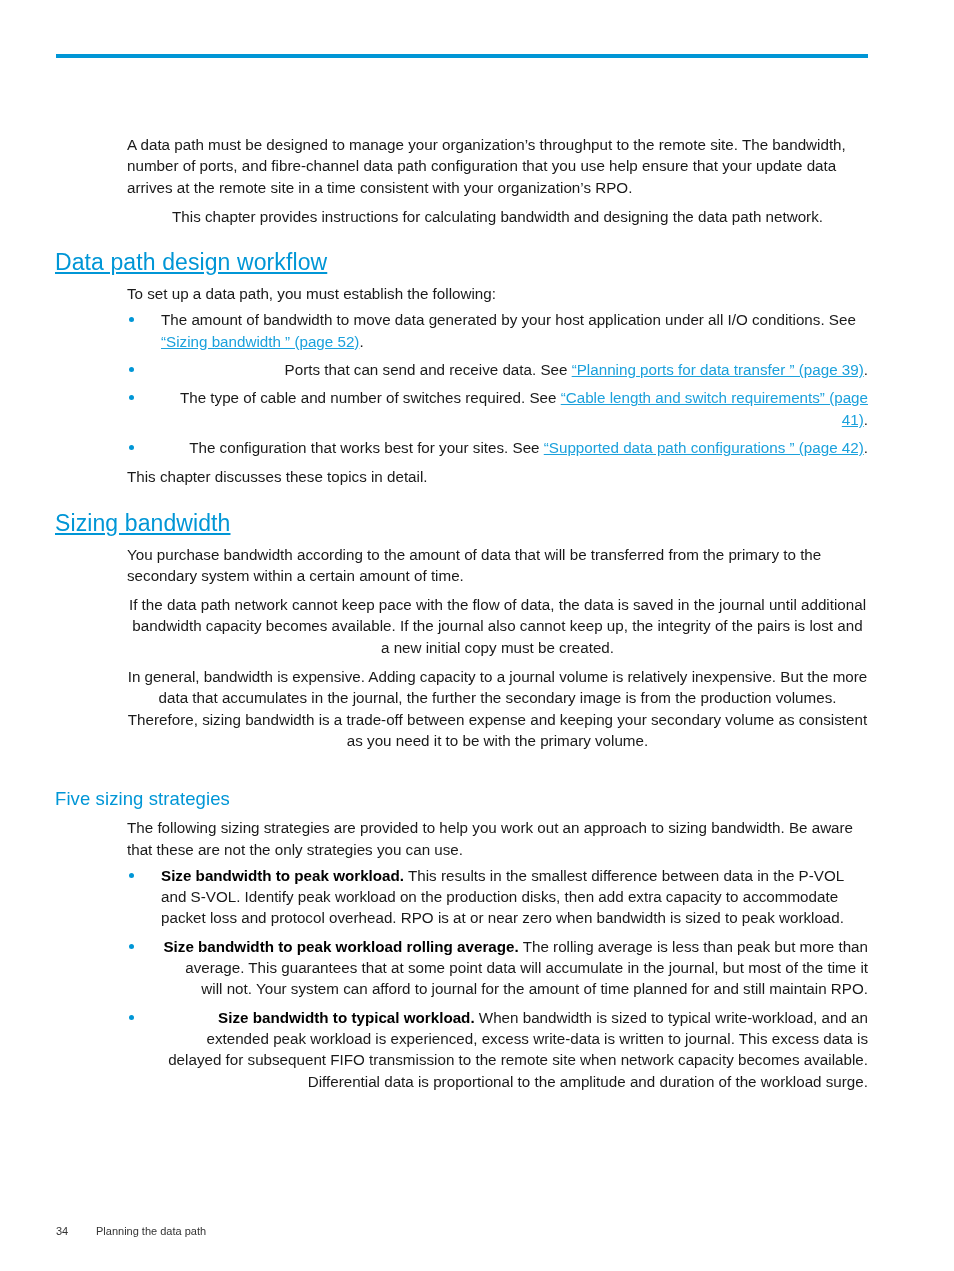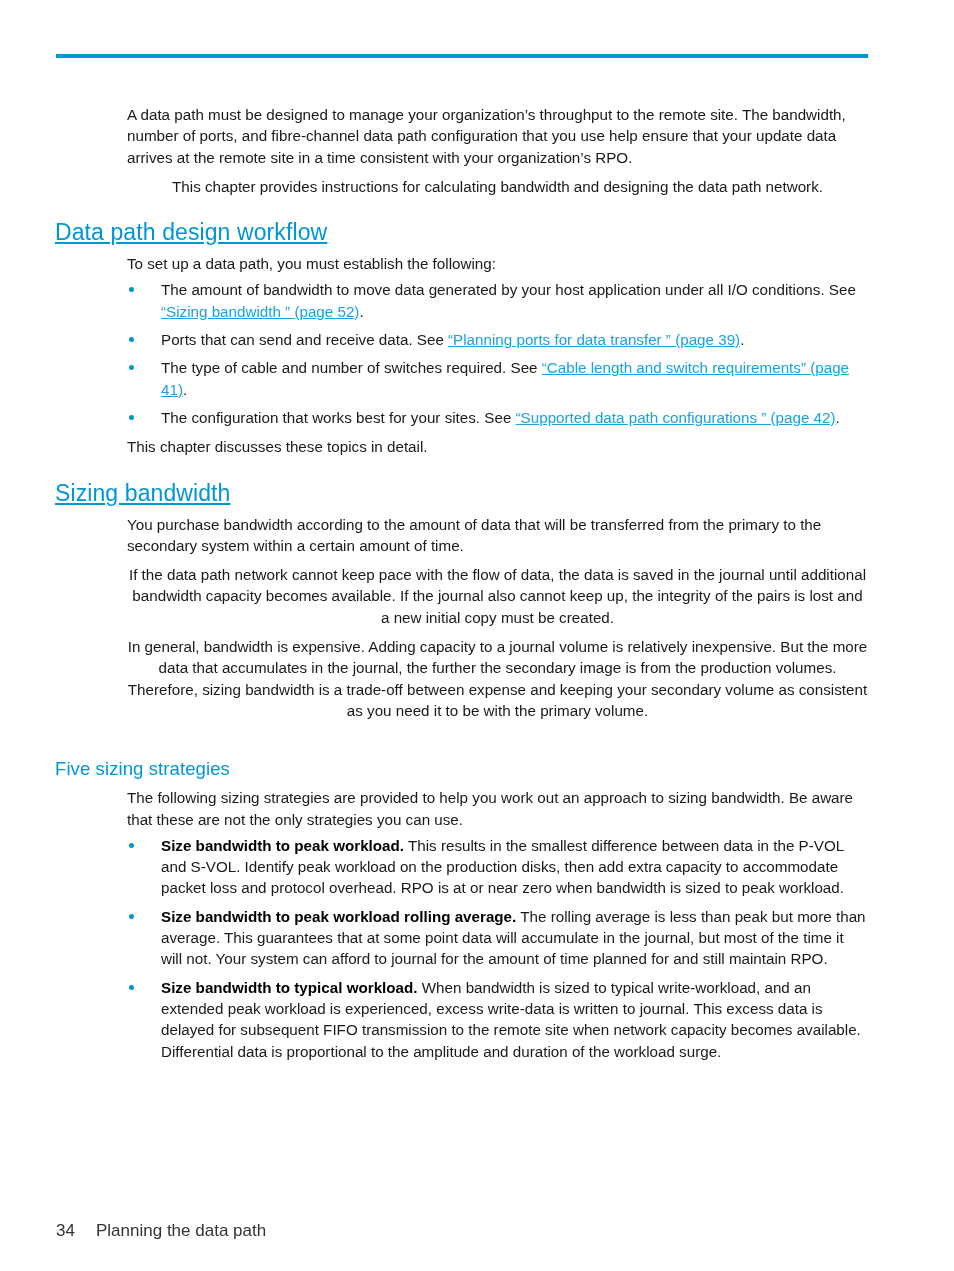--- a/index.html
+++ b/index.html
@@ -39,21 +39,21 @@
     line-height: 40px;
     font-weight: 400;
     color: #0096d6;
     letter-spacing: 0.1px;
   }
 
   
   .content {
     position: absolute;
     left: 55px;
-    top: 104px;
+    top: 134px;
     width: 815px;
   }
 
   p.body {
     margin: 0 0 0 72px;
     padding: 0;
     width: 741px;
     font-size: 15.2px;
     line-height: 21.3px;
     color: #1a1a1a;
@@ -89,21 +89,21 @@
   }
   ul.bullets > li {
     position: relative;
     margin: 0 0 0 72px;
     padding: 0 0 0 34px;
     width: 707px;
     font-size: 15.2px;
     line-height: 21.3px;
     color: #1a1a1a;
   }
-  ul.bullets > li + li { margin-top: 7px; }
+  ul.bullets > li + li { margin-top: 7px; text-align: right; }
   ul.bullets > li .dot {
     position: absolute;
     left: 2px;
     top: 8px;
     width: 5px;
     height: 5px;
     border-radius: 50%;
     background: #0096d6;
   }
 
@@ -114,21 +114,21 @@
     font-weight: bold;
     color: #000000;
   }
 
   
   .footer {
     position: absolute;
     left: 56px;
     top: 1222px;
     width: 812px;
-    font-size: 17px;
+    font-size: 11px;
     line-height: 18px;
     color: #333333;
   }
   .footer .pagenum {
     display: inline-block;
     width: 40px;
   }
 </style>
 </head>
 <body>

